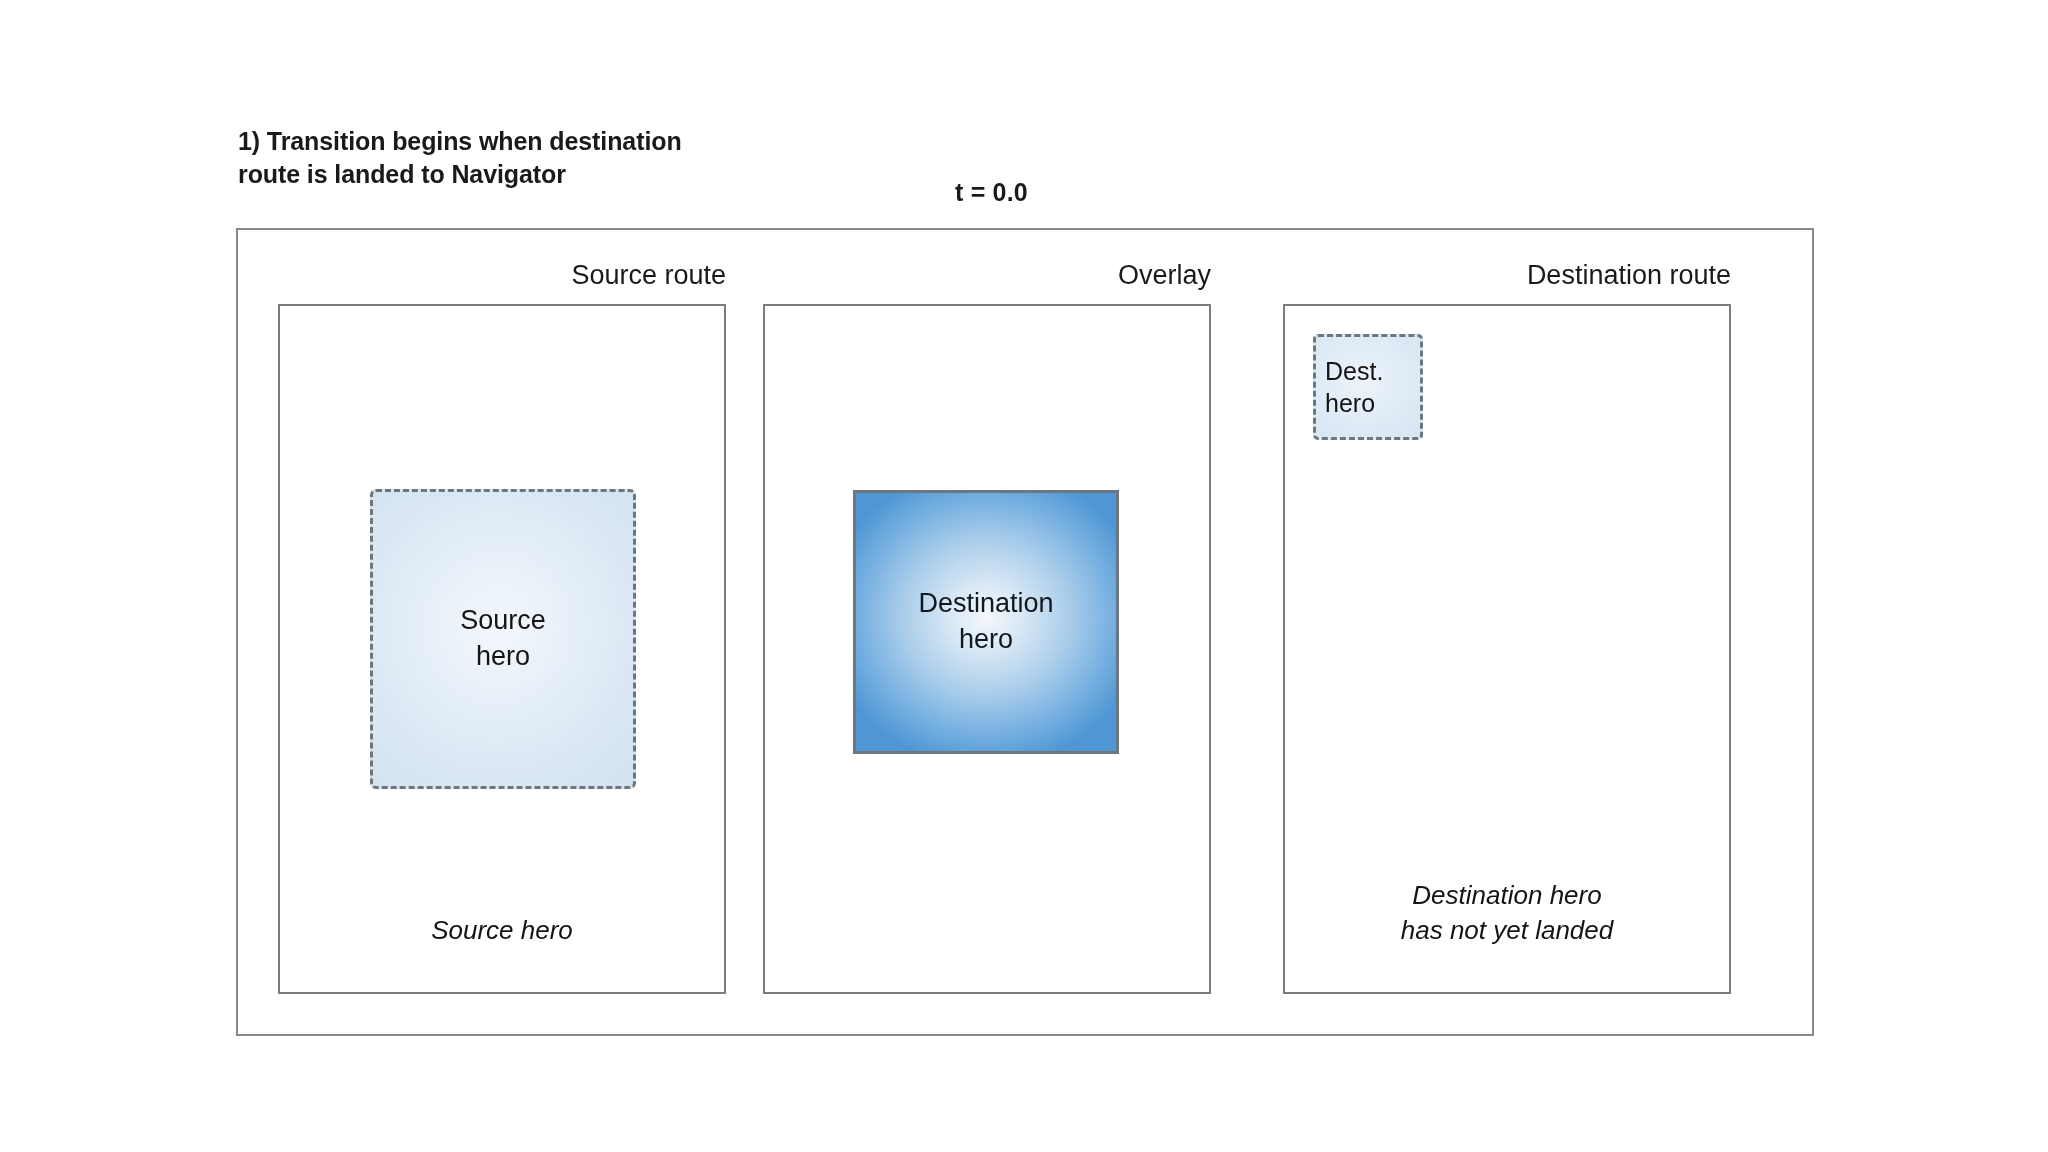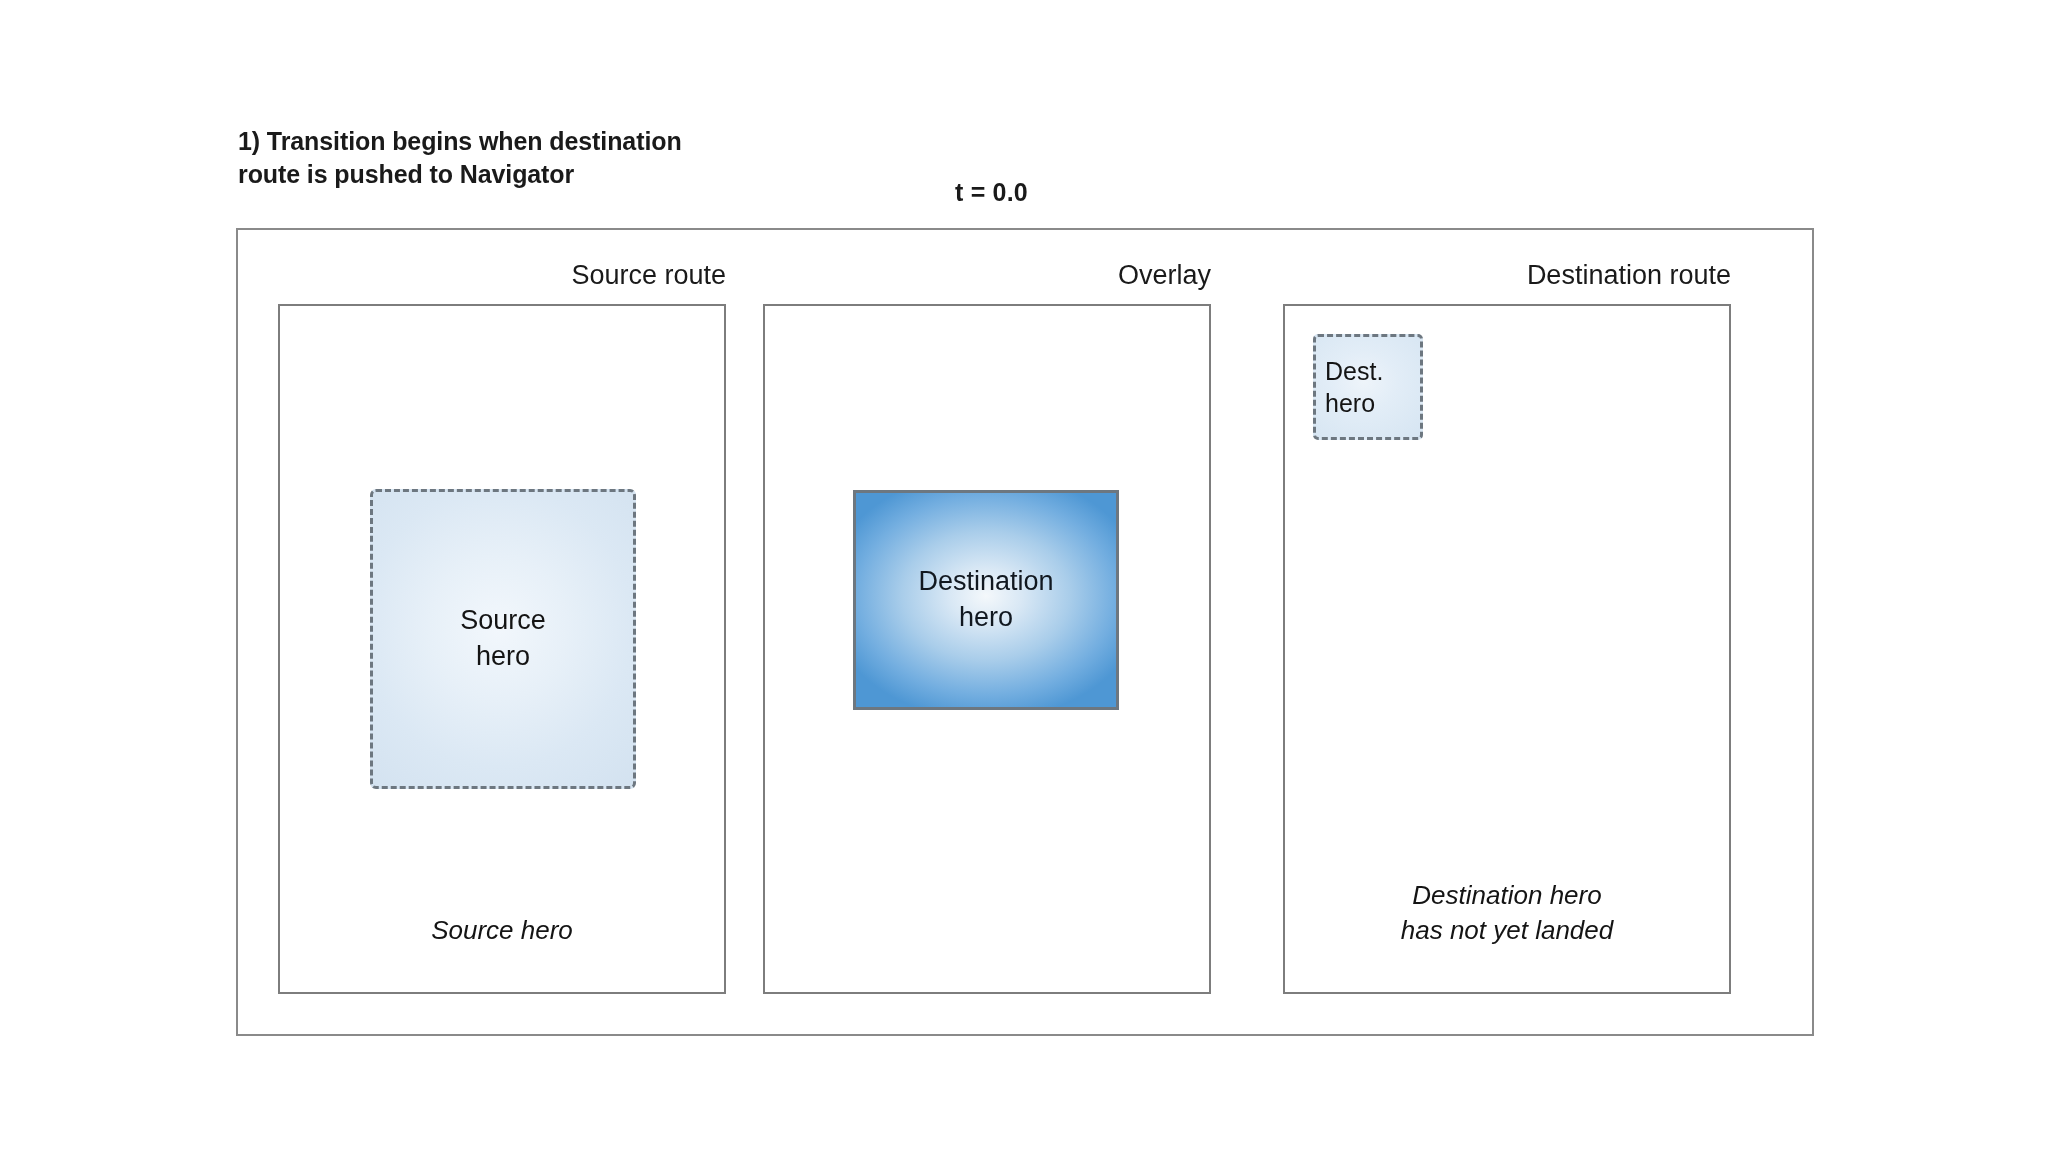--- a/index.html
+++ b/index.html
@@ -102,21 +102,21 @@
     color: #141414;
     line-height: 1.32;
     text-align: center;
   }
 
   .hero-overlay {
     position: absolute;
     left: 88px;
     top: 184px;
     width: 266px;
-    height: 220px;
+    height: 264px;
     border: 3px solid #6d7780;
     box-sizing: border-box;
     background: radial-gradient(ellipse 62% 58% at 50% 48%,
                 #f4f8fb 0%, #d9e8f5 22%, #a9cdea 52%, #73aee0 80%, #4e97d4 100%);
     display: flex;
     flex-direction: column;
     align-items: center;
     justify-content: center;
     font-size: 27px;
     color: #111820;
@@ -158,21 +158,21 @@
     line-height: 1.35;
     color: #141414;
     margin-top: 16px;
   }
 </style>
 </head>
 <body>
 
 <div id="title-block">
   <div class="title-line">1) Transition begins when destination</div>
-  <div class="title-line">route is pushed to Navigator</div>
+  <div class="title-line">route is landed to Navigator</div>
 </div>
 <div id="time-label">t = 0.0</div>
 
 <div id="outer-frame">
 
   <div class="column" id="column-source">
     <div class="column-header">Source route</div>
     <div class="panel">
       <div class="hero-source">
         <span>Source</span>

